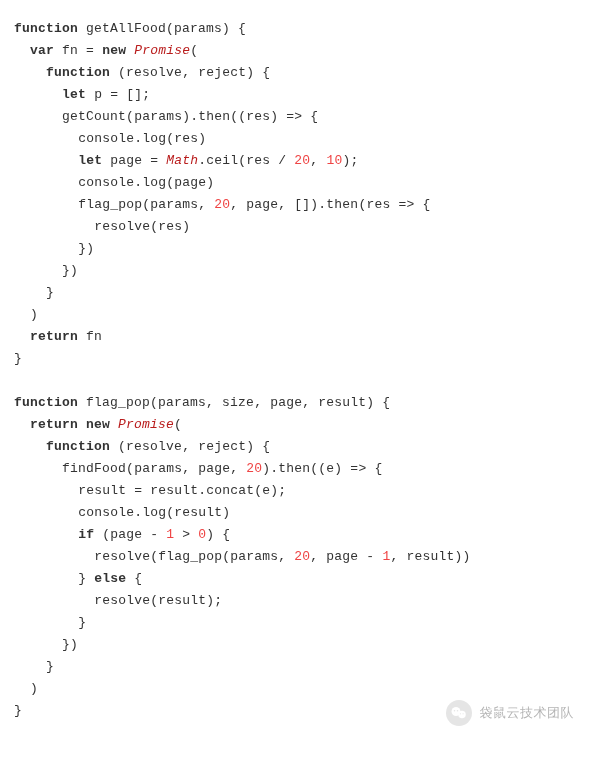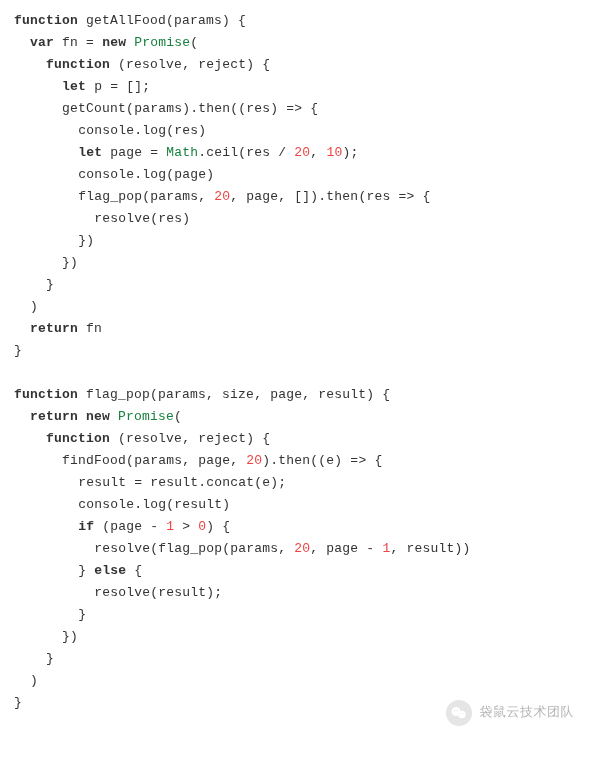--- a/index.html
+++ b/index.html
@@ -8,26 +8,26 @@
     height: 774px;
     background: #ffffff;
     font-family: Consolas, 'Courier New', monospace;
     font-size: 13px;
     line-height: 22px;
     color: #333333;
     position: relative;
     overflow: hidden;
   }
   .code-container {
-    padding: 10px 14px;
+    padding: 18px 14px;
     white-space: pre;
     letter-spacing: 0.2px;
   }
   .kw { color: #333; font-weight: bold; }
-  .type { color: #15803d; }
+  .type { color: #b91c1c; font-style: italic; }
   .num { color: #ef4444; }
   .plain { color: #333; }
   .line { display: block; min-height: 22px; }
   .watermark {
     position: absolute;
     bottom: 48px;
     right: 22px;
     display: flex;
     align-items: center;
     gap: 8px;
@@ -37,21 +37,21 @@
     width: 26px;
     height: 26px;
     border-radius: 50%;
     background: #d0d0d0;
     display: flex;
     align-items: center;
     justify-content: center;
   }
   .watermark-icon svg { width: 18px; height: 18px; }
   .watermark-text {
-    font-family: Liberation Mono, monospace;
+    font-family: Liberation Serif, serif;
     font-size: 13px;
     color: #777;
     letter-spacing: 0.5px;
   }
 </style>
 </head>
 <body>
 
 <div class="code-container" id="code-block"><span class="line"><span class="kw">function</span><span class="plain"> </span><span class="plain">getAllFood</span><span class="plain">(</span><span class="plain">params</span><span class="plain">)</span><span class="plain"> </span><span class="plain">{</span></span><span class="line"><span class="plain"> </span><span class="plain"> </span><span class="kw">var</span><span class="plain"> </span><span class="plain">fn</span><span class="plain"> </span><span class="plain">=</span><span class="plain"> </span><span class="kw">new</span><span class="plain"> </span><span class="type">Promise</span><span class="plain">(</span></span><span class="line"><span class="plain"> </span><span class="plain"> </span><span class="plain"> </span><span class="plain"> </span><span class="kw">function</span><span class="plain"> </span><span class="plain">(</span><span class="plain">resolve</span><span class="plain">,</span><span class="plain"> </span><span class="plain">reject</span><span class="plain">)</span><span class="plain"> </span><span class="plain">{</span></span><span class="line"><span class="plain"> </span><span class="plain"> </span><span class="plain"> </span><span class="plain"> </span><span class="plain"> </span><span class="plain"> </span><span class="kw">let</span><span class="plain"> </span><span class="plain">p</span><span class="plain"> </span><span class="plain">=</span><span class="plain"> </span><span class="plain">[</span><span class="plain">]</span><span class="plain">;</span></span><span class="line"><span class="plain"> </span><span class="plain"> </span><span class="plain"> </span><span class="plain"> </span><span class="plain"> </span><span class="plain"> </span><span class="plain">getCount</span><span class="plain">(</span><span class="plain">params</span><span class="plain">)</span><span class="plain">.</span><span class="plain">then</span><span class="plain">(</span><span class="plain">(</span><span class="plain">res</span><span class="plain">)</span><span class="plain"> </span><span class="plain">=</span><span class="plain">&gt;</span><span class="plain"> </span><span class="plain">{</span></span><span class="line"><span class="plain"> </span><span class="plain"> </span><span class="plain"> </span><span class="plain"> </span><span class="plain"> </span><span class="plain"> </span><span class="plain"> </span><span class="plain"> </span><span class="plain">console</span><span class="plain">.</span><span class="plain">log</span><span class="plain">(</span><span class="plain">res</span><span class="plain">)</span></span><span class="line"><span class="plain"> </span><span class="plain"> </span><span class="plain"> </span><span class="plain"> </span><span class="plain"> </span><span class="plain"> </span><span class="plain"> </span><span class="plain"> </span><span class="kw">let</span><span class="plain"> </span><span class="plain">page</span><span class="plain"> </span><span class="plain">=</span><span class="plain"> </span><span class="type">Math</span><span class="plain">.</span><span class="plain">ceil</span><span class="plain">(</span><span class="plain">res</span><span class="plain"> </span><span class="plain">/</span><span class="plain"> </span><span class="num">20</span><span class="plain">,</span><span class="plain"> </span><span class="num">10</span><span class="plain">)</span><span class="plain">;</span></span><span class="line"><span class="plain"> </span><span class="plain"> </span><span class="plain"> </span><span class="plain"> </span><span class="plain"> </span><span class="plain"> </span><span class="plain"> </span><span class="plain"> </span><span class="plain">console</span><span class="plain">.</span><span class="plain">log</span><span class="plain">(</span><span class="plain">page</span><span class="plain">)</span></span><span class="line"><span class="plain"> </span><span class="plain"> </span><span class="plain"> </span><span class="plain"> </span><span class="plain"> </span><span class="plain"> </span><span class="plain"> </span><span class="plain"> </span><span class="plain">flag_pop</span><span class="plain">(</span><span class="plain">params</span><span class="plain">,</span><span class="plain"> </span><span class="num">20</span><span class="plain">,</span><span class="plain"> </span><span class="plain">page</span><span class="plain">,</span><span class="plain"> </span><span class="plain">[</span><span class="plain">]</span><span class="plain">)</span><span class="plain">.</span><span class="plain">then</span><span class="plain">(</span><span class="plain">res</span><span class="plain"> </span><span class="plain">=</span><span class="plain">&gt;</span><span class="plain"> </span><span class="plain">{</span></span><span class="line"><span class="plain"> </span><span class="plain"> </span><span class="plain"> </span><span class="plain"> </span><span class="plain"> </span><span class="plain"> </span><span class="plain"> </span><span class="plain"> </span><span class="plain"> </span><span class="plain"> </span><span class="plain">resolve</span><span class="plain">(</span><span class="plain">res</span><span class="plain">)</span></span><span class="line"><span class="plain"> </span><span class="plain"> </span><span class="plain"> </span><span class="plain"> </span><span class="plain"> </span><span class="plain"> </span><span class="plain"> </span><span class="plain"> </span><span class="plain">}</span><span class="plain">)</span></span><span class="line"><span class="plain"> </span><span class="plain"> </span><span class="plain"> </span><span class="plain"> </span><span class="plain"> </span><span class="plain"> </span><span class="plain">}</span><span class="plain">)</span></span><span class="line"><span class="plain"> </span><span class="plain"> </span><span class="plain"> </span><span class="plain"> </span><span class="plain">}</span></span><span class="line"><span class="plain"> </span><span class="plain"> </span><span class="plain">)</span></span><span class="line"><span class="plain"> </span><span class="plain"> </span><span class="kw">return</span><span class="plain"> </span><span class="plain">fn</span></span><span class="line"><span class="plain">}</span></span><span class="line"></span><span class="line"><span class="kw">function</span><span class="plain"> </span><span class="plain">flag_pop</span><span class="plain">(</span><span class="plain">params</span><span class="plain">,</span><span class="plain"> </span><span class="plain">size</span><span class="plain">,</span><span class="plain"> </span><span class="plain">page</span><span class="plain">,</span><span class="plain"> </span><span class="plain">result</span><span class="plain">)</span><span class="plain"> </span><span class="plain">{</span></span><span class="line"><span class="plain"> </span><span class="plain"> </span><span class="kw">return</span><span class="plain"> </span><span class="kw">new</span><span class="plain"> </span><span class="type">Promise</span><span class="plain">(</span></span><span class="line"><span class="plain"> </span><span class="plain"> </span><span class="plain"> </span><span class="plain"> </span><span class="kw">function</span><span class="plain"> </span><span class="plain">(</span><span class="plain">resolve</span><span class="plain">,</span><span class="plain"> </span><span class="plain">reject</span><span class="plain">)</span><span class="plain"> </span><span class="plain">{</span></span><span class="line"><span class="plain"> </span><span class="plain"> </span><span class="plain"> </span><span class="plain"> </span><span class="plain"> </span><span class="plain"> </span><span class="plain">findFood</span><span class="plain">(</span><span class="plain">params</span><span class="plain">,</span><span class="plain"> </span><span class="plain">page</span><span class="plain">,</span><span class="plain"> </span><span class="num">20</span><span class="plain">)</span><span class="plain">.</span><span class="plain">then</span><span class="plain">(</span><span class="plain">(</span><span class="plain">e</span><span class="plain">)</span><span class="plain"> </span><span class="plain">=</span><span class="plain">&gt;</span><span class="plain"> </span><span class="plain">{</span></span><span class="line"><span class="plain"> </span><span class="plain"> </span><span class="plain"> </span><span class="plain"> </span><span class="plain"> </span><span class="plain"> </span><span class="plain"> </span><span class="plain"> </span><span class="plain">result</span><span class="plain"> </span><span class="plain">=</span><span class="plain"> </span><span class="plain">result</span><span class="plain">.</span><span class="plain">concat</span><span class="plain">(</span><span class="plain">e</span><span class="plain">)</span><span class="plain">;</span></span><span class="line"><span class="plain"> </span><span class="plain"> </span><span class="plain"> </span><span class="plain"> </span><span class="plain"> </span><span class="plain"> </span><span class="plain"> </span><span class="plain"> </span><span class="plain">console</span><span class="plain">.</span><span class="plain">log</span><span class="plain">(</span><span class="plain">result</span><span class="plain">)</span></span><span class="line"><span class="plain"> </span><span class="plain"> </span><span class="plain"> </span><span class="plain"> </span><span class="plain"> </span><span class="plain"> </span><span class="plain"> </span><span class="plain"> </span><span class="kw">if</span><span class="plain"> </span><span class="plain">(</span><span class="plain">page</span><span class="plain"> </span><span class="plain">-</span><span class="plain"> </span><span class="num">1</span><span class="plain"> </span><span class="plain">&gt;</span><span class="plain"> </span><span class="num">0</span><span class="plain">)</span><span class="plain"> </span><span class="plain">{</span></span><span class="line"><span class="plain"> </span><span class="plain"> </span><span class="plain"> </span><span class="plain"> </span><span class="plain"> </span><span class="plain"> </span><span class="plain"> </span><span class="plain"> </span><span class="plain"> </span><span class="plain"> </span><span class="plain">resolve</span><span class="plain">(</span><span class="plain">flag_pop</span><span class="plain">(</span><span class="plain">params</span><span class="plain">,</span><span class="plain"> </span><span class="num">20</span><span class="plain">,</span><span class="plain"> </span><span class="plain">page</span><span class="plain"> </span><span class="plain">-</span><span class="plain"> </span><span class="num">1</span><span class="plain">,</span><span class="plain"> </span><span class="plain">result</span><span class="plain">)</span><span class="plain">)</span></span><span class="line"><span class="plain"> </span><span class="plain"> </span><span class="plain"> </span><span class="plain"> </span><span class="plain"> </span><span class="plain"> </span><span class="plain"> </span><span class="plain"> </span><span class="plain">}</span><span class="plain"> </span><span class="kw">else</span><span class="plain"> </span><span class="plain">{</span></span><span class="line"><span class="plain"> </span><span class="plain"> </span><span class="plain"> </span><span class="plain"> </span><span class="plain"> </span><span class="plain"> </span><span class="plain"> </span><span class="plain"> </span><span class="plain"> </span><span class="plain"> </span><span class="plain">resolve</span><span class="plain">(</span><span class="plain">result</span><span class="plain">)</span><span class="plain">;</span></span><span class="line"><span class="plain"> </span><span class="plain"> </span><span class="plain"> </span><span class="plain"> </span><span class="plain"> </span><span class="plain"> </span><span class="plain"> </span><span class="plain"> </span><span class="plain">}</span></span><span class="line"><span class="plain"> </span><span class="plain"> </span><span class="plain"> </span><span class="plain"> </span><span class="plain"> </span><span class="plain"> </span><span class="plain">}</span><span class="plain">)</span></span><span class="line"><span class="plain"> </span><span class="plain"> </span><span class="plain"> </span><span class="plain"> </span><span class="plain">}</span></span><span class="line"><span class="plain"> </span><span class="plain"> </span><span class="plain">)</span></span><span class="line"><span class="plain">}</span></span></div>
 

